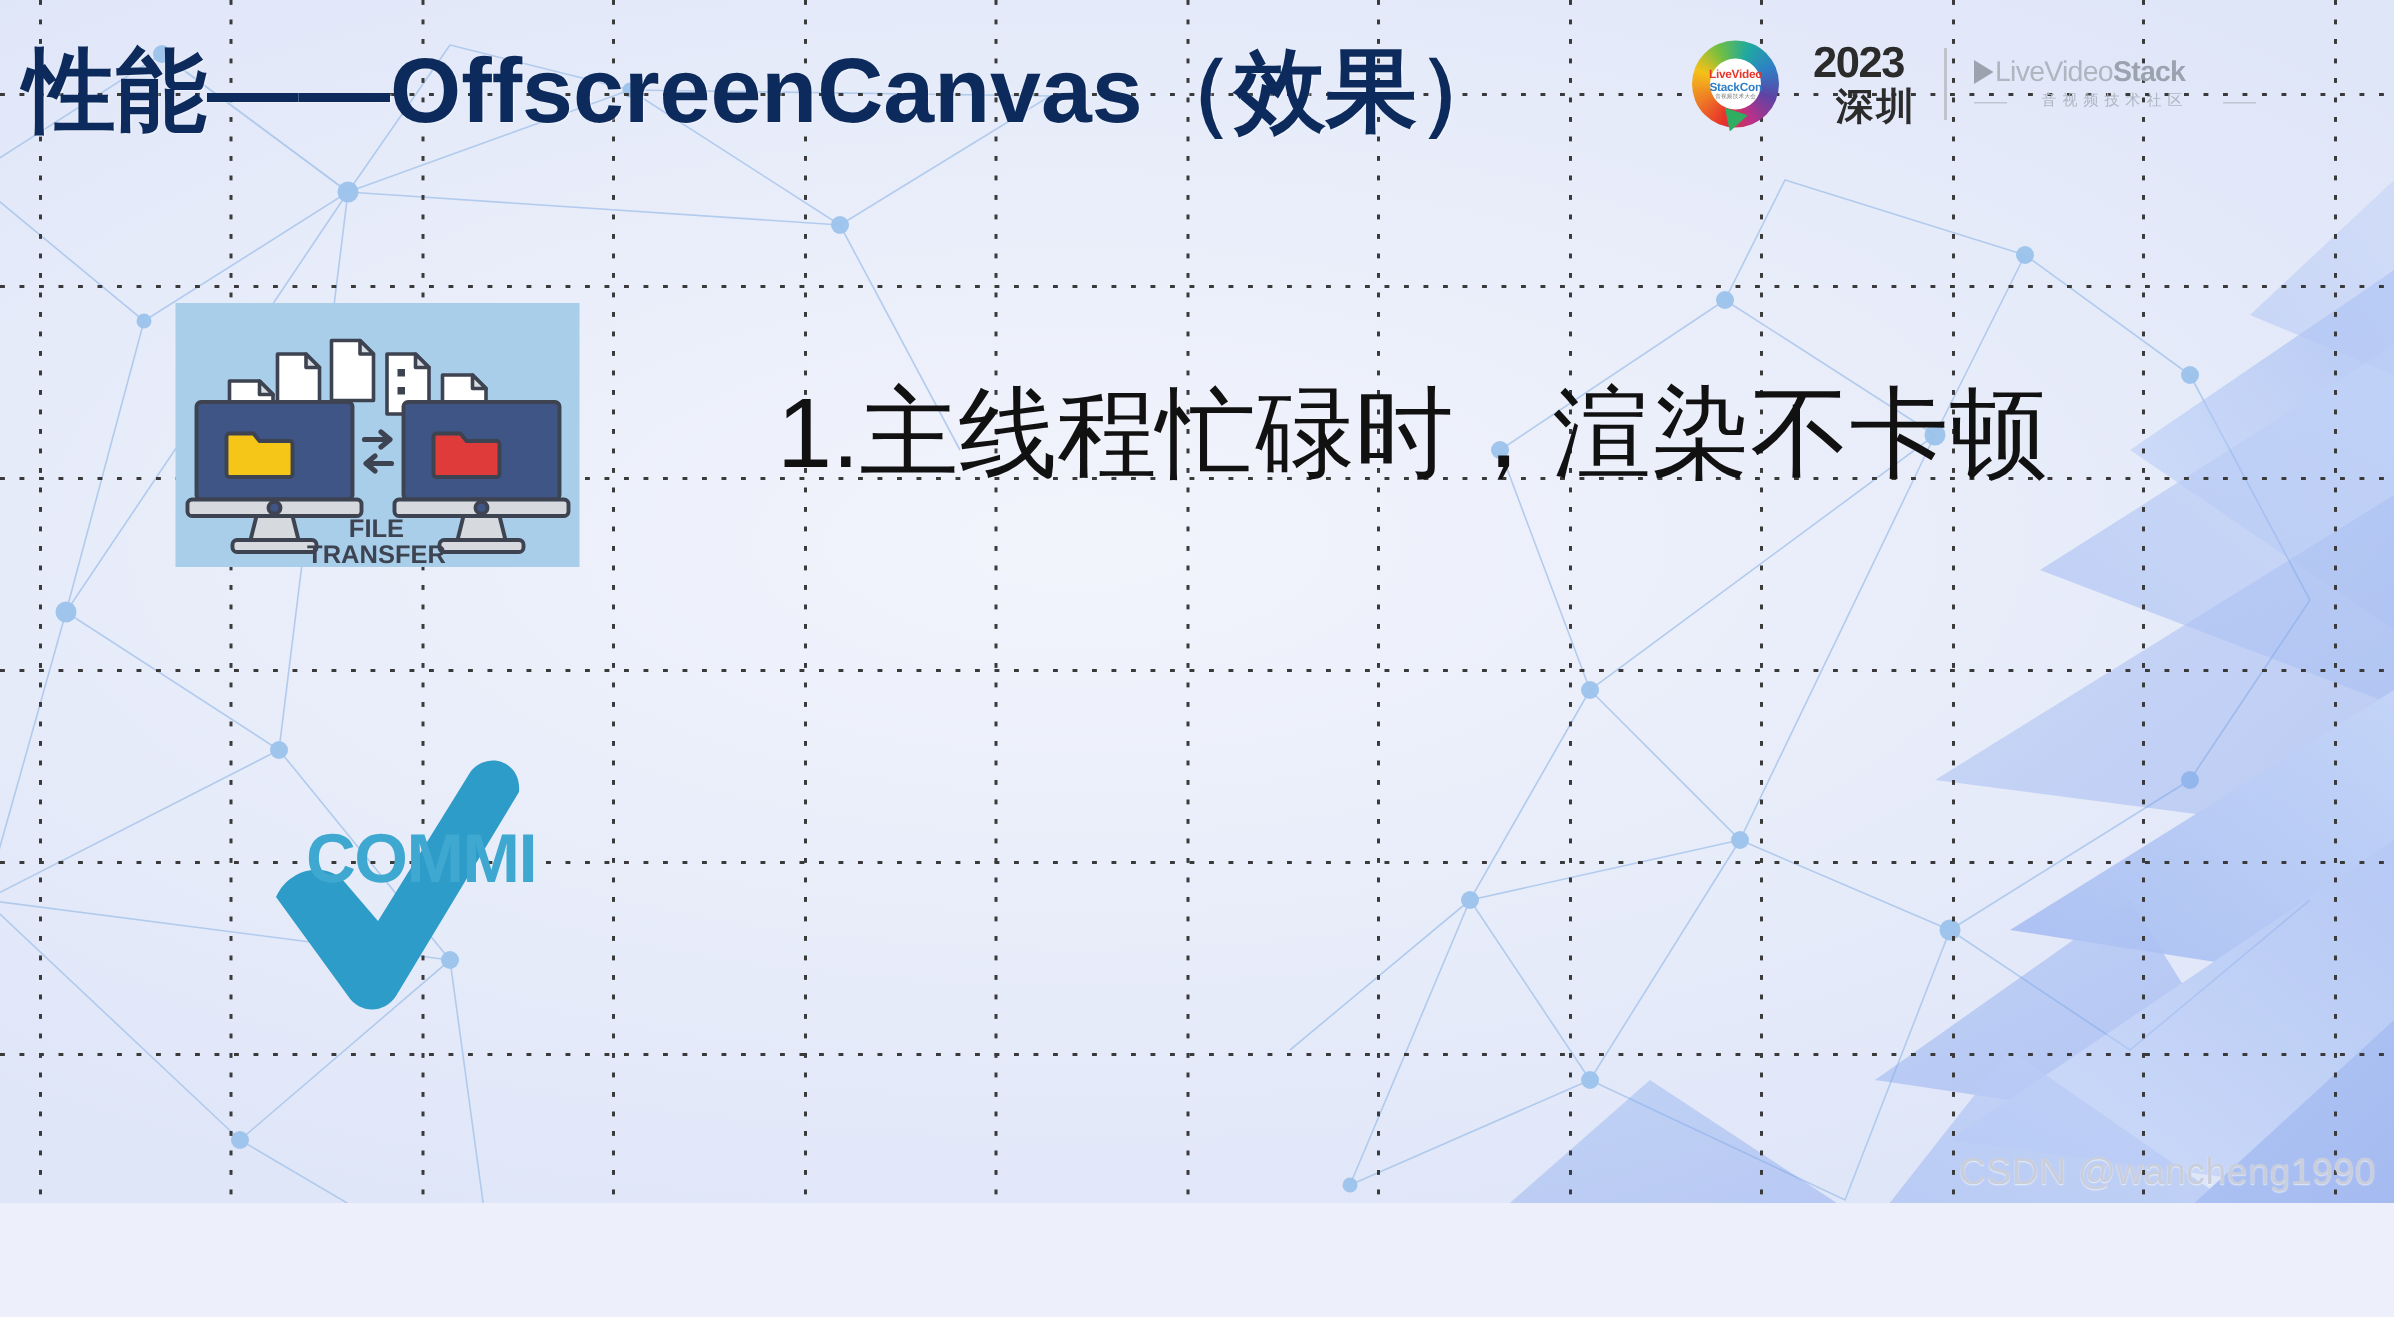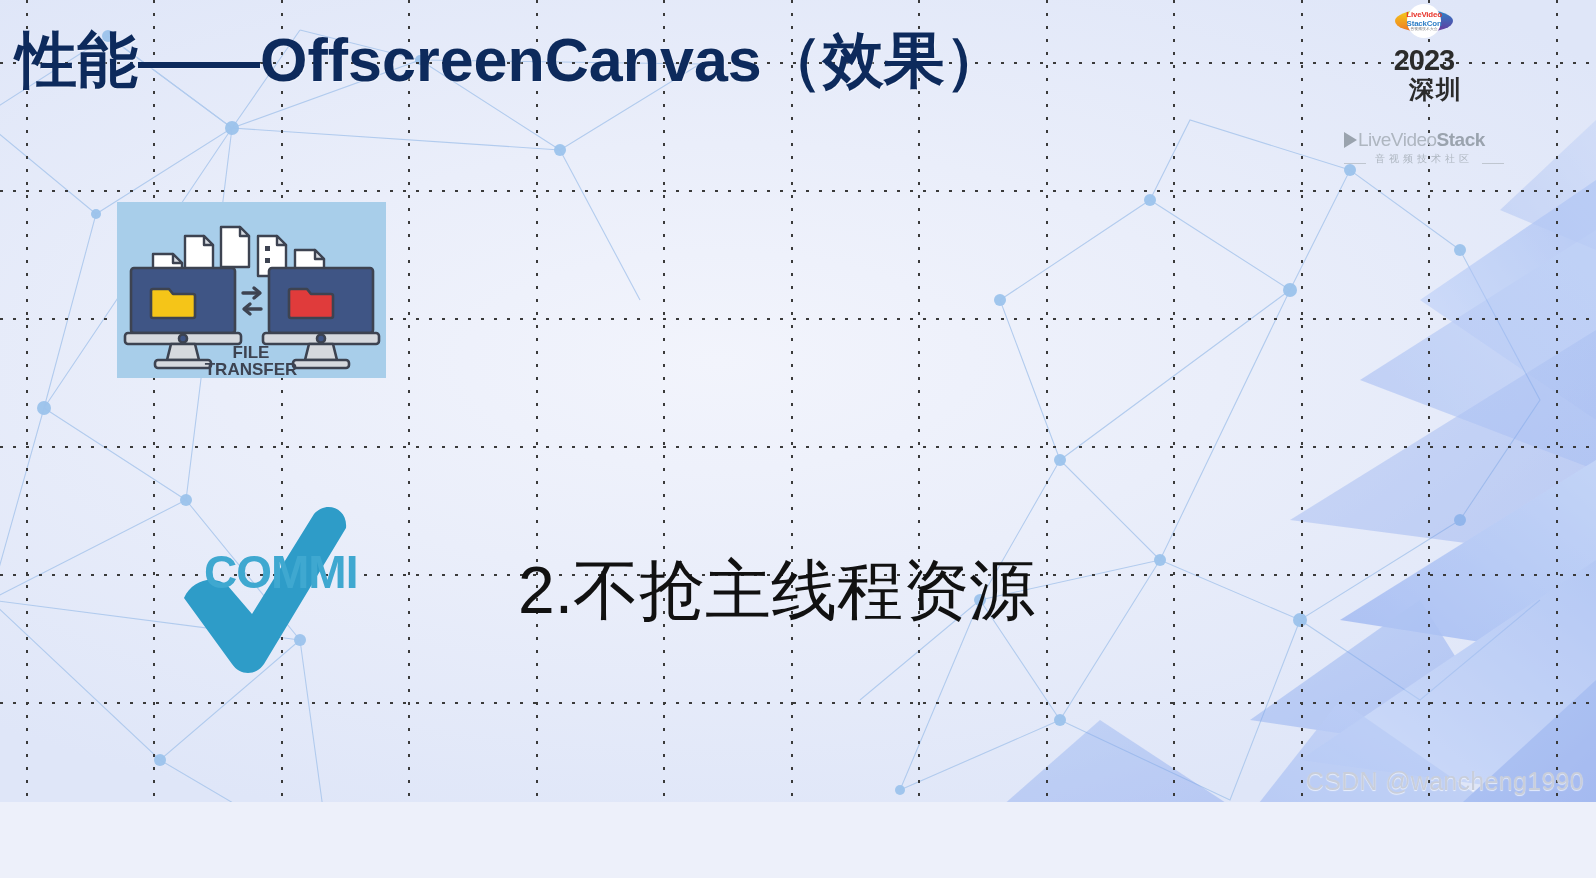--- a/index.html
+++ b/index.html
@@ -22,39 +22,39 @@
     background-image:linear-gradient(to right, #3a3a3a 0 3px, transparent 3px 13px);
     background-size:13px 2px;}
   
   #title{
     position:absolute;left:16px;top:27px;
     font-size:61px;font-weight:bold;letter-spacing:0px;
     color:#0D2A5C;white-space:nowrap;line-height:1.1;
     text-shadow:1px 1px 0 rgba(255,255,255,.35);
   }
   
-  #logo-block{position:absolute;right:92px;top:10px;display:flex;align-items:center;gap:14px;height:60px;flex-direction:column;}
+  #logo-block{position:absolute;right:92px;top:26px;display:flex;align-items:center;gap:14px;height:60px;}
   .badge-ring{width:58px;height:58px;border-radius:50%;position:relative;
     background:conic-gradient(from 200deg,#E8342A,#EE7D24,#F4C119,#6FBE44,#1FA9A0,#2F7FC6,#5C44A4,#B8318A,#E8342A);
     display:flex;align-items:center;justify-content:center;}
   .badge-ring::after{content:"";position:absolute;width:34px;height:34px;border-radius:50%;background:#FFFFFF;}
   .badge-ring::before{content:"";position:absolute;bottom:-3px;left:50%;transform:translateX(-60%) rotate(18deg);
     width:0;height:0;border-left:8px solid transparent;border-right:8px solid transparent;border-top:14px solid #2FAE62;}
   .badge-txt{position:relative;z-index:3;text-align:center;line-height:1;transform:scale(.93);}
   .badge-txt .l1{font-size:8.5px;font-weight:bold;color:#E8342A;letter-spacing:-.2px;}
   .badge-txt .l2{font-size:8.5px;font-weight:bold;color:#2F7FC6;letter-spacing:-.2px;}
   .badge-txt .l3{font-size:4px;color:#777;letter-spacing:.2px;margin-top:1px;}
   .year-block{line-height:1;color:#2b2b2b;}
   .year-block .yr{font-size:29px;font-weight:bold;letter-spacing:-1px;text-align:center;}
   .year-block .city{font-size:25px;font-weight:bold;letter-spacing:2px;margin-top:2px;margin-left:24px;}
   .divider-bar{width:2px;height:48px;background:#BFC4CC;margin:0 4px;}
   .wordmark{line-height:1;}
   .wordmark .wm1{font-size:19px;font-weight:bold;color:#9AA3AE;letter-spacing:-.5px;white-space:nowrap;}
   .wordmark .wm1 .light{font-weight:normal;color:#AEB6C0;}
-  .wordmark .wm2{display:flex;align-items:flex-end;gap:9px;margin-top:5px;color:#AEB6C0;}
+  .wordmark .wm2{display:flex;align-items:center;gap:23px;margin-top:5px;color:#AEB6C0;}
   .wordmark .wm2 .rule{flex:0 0 22px;height:1px;background:#BFC6D0;}
   .wordmark .wm2 .cn{font-size:10px;letter-spacing:4px;white-space:nowrap;}
   .play-tri{display:inline-block;width:0;height:0;border-top:8px solid transparent;border-bottom:8px solid transparent;border-left:13px solid #9AA3AE;vertical-align:-2px;margin-right:1px;}
   
   #pic-file{position:absolute;left:117px;top:202px;width:269px;height:176px;background:#A8CEEA;}
   
   #pic-commit{position:absolute;left:178px;top:502px;width:180px;height:172px;}
   
   .bullet{position:absolute;color:#111;white-space:nowrap;font-size:66px;line-height:1;font-weight:normal;}
   #bullet1{left:518px;top:255px;}
@@ -251,17 +251,17 @@
     </svg>
   </div>
 
   <div id="pic-commit">
     <svg width="180" height="172" viewBox="0 0 180 172">
       <path d="M6 96 C14 78 36 72 50 84 L74 112 L136 12 C148 -2 170 6 168 26 L86 162 C78 174 62 174 54 162 Z" fill="#2E9CC8"></path>
       <text x="26" y="86" font-family="'Liberation Sans',sans-serif" font-size="46" font-weight="bold" fill="#3FA8D0" letter-spacing="-1">COMMIT</text>
     </svg>
   </div>
 
-  <div class="bullet" id="bullet2">2.不抢主线程资源</div>
+  <div class="bullet" id="bullet1">1.主线程忙碌时，渲染不卡顿</div>
 
   <div id="watermark">CSDN @wancheng1990</div>
 
 </div>
 
 </body></html>

